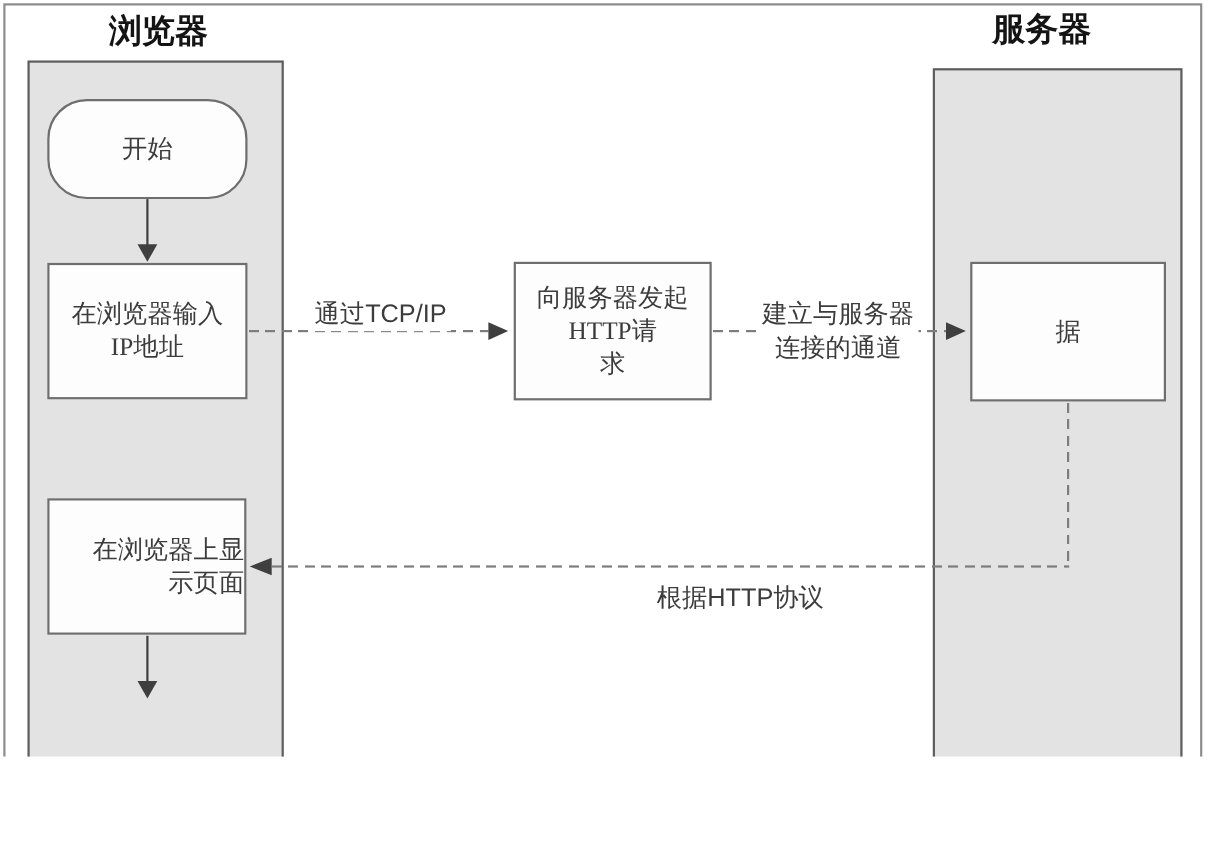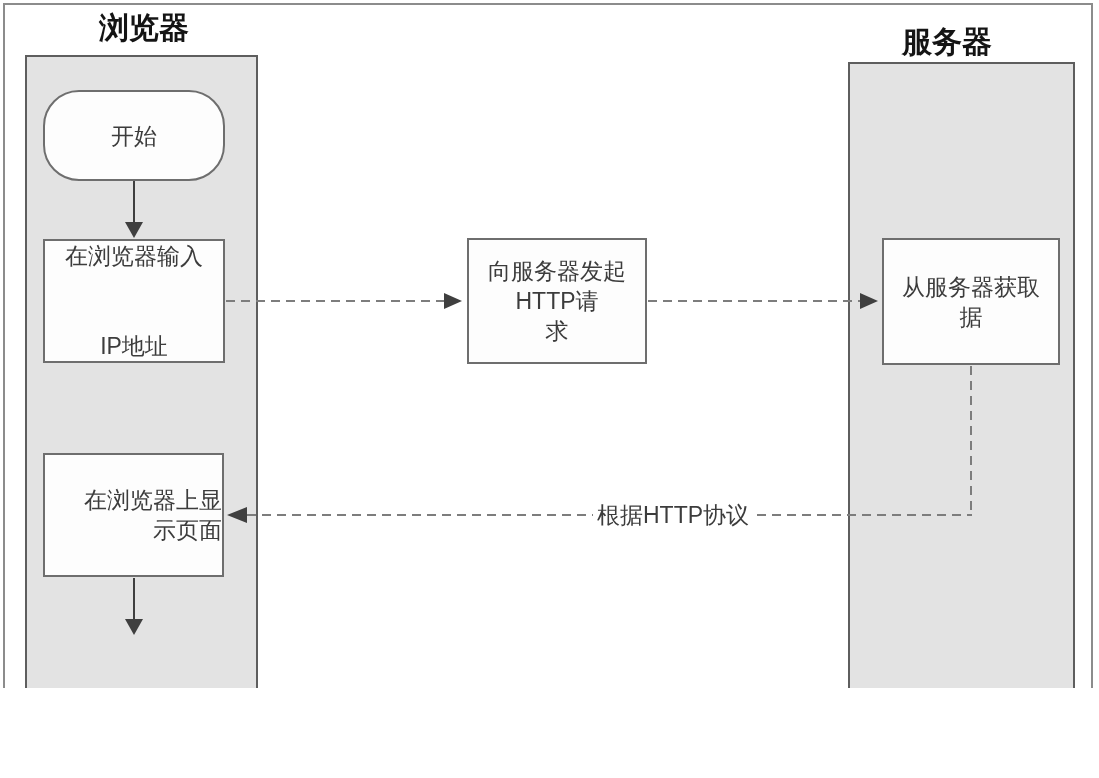--- a/index.html
+++ b/index.html
@@ -23,24 +23,25 @@
     position:absolute;transform:translateX(-50%);
     font-size:30px;font-weight:bold;color:var(--title-text,#141414);
     white-space:nowrap;
   }
   .node{
     position:absolute;background:var(--node-fill,#fdfdfd);
     border:2px solid var(--node-border,#6e6e6e);box-sizing:border-box;
     display:flex;flex-direction:column;align-items:center;justify-content:center;
     font-size:23px;line-height:30px;color:var(--node-text,#3c3c3c);
     text-align:center;
+    font-family:Liberation Serif, serif;
   }
   .node.terminal{border-radius:36px;}
   .n-start{left:43px;top:90px;width:182px;height:91px;}
-  .n-enter-ip{left:43px;top:239px;width:182px;height:124px;justify-content:space-between;}
+  .n-enter-ip{left:43px;top:239px;width:182px;height:124px;}
   .n-send-request{left:467px;top:238px;width:180px;height:126px;}
   .n-fetch-data{left:882px;top:238px;width:178px;height:127px;}
   .n-display-page{left:43px;top:453px;width:181px;height:124px;align-items:flex-end;}
   .n-complete{left:43px;top:637px;width:179px;height:89px;}
   .vline-solid{
     position:absolute;width:2px;background:var(--solid-arrow,#3f3f3f);
   }
   .hdash{
     position:absolute;height:2px;
     background:repeating-linear-gradient(90deg,var(--dashed-arrow,#7d7d7d) 0 9px,transparent 9px 15px);
@@ -60,48 +61,53 @@
   }
   .head-left{
     border-top:8px solid transparent;border-bottom:8px solid transparent;
     border-right:20px solid var(--solid-arrow,#464646);
   }
   .edge-label{
     position:absolute;transform:translateX(-50%);
     font-size:23px;line-height:31px;color:var(--node-text,#424242);
     text-align:center;white-space:nowrap;background:#fff;padding:0 4px;
   }
-  .edge-label.single{height:30px;line-height:30px;}
+  .edge-label.single{height:30px;line-height:30px;margin-top:28px;}
 </style>
 </head>
 <body>
 
 <div id="stage">
 
   <div class="frame"></div>
 
   <div class="lane-title" style="left:144px;top:8px;">浏览器</div>
-  <div class="lane-title" style="left:947px;top:22px;">服务器</div>
+  <div class="lane-title" style="left:947px;top:6px;">服务器</div>
 
   <div class="lane lane-browser"></div>
   <div class="lane lane-server"></div>
 
   <div class="vline-solid" style="left:133px;top:181px;height:42px;"></div>
   <div class="head head-down" style="left:125px;top:222px;"></div>
 
   <div class="vline-solid" style="left:133px;top:578px;height:42px;"></div>
   <div class="head head-down" style="left:125px;top:619px;"></div>
 
   <div class="hdash" style="left:226px;top:300px;width:218px;"></div>
   <div class="head head-right" style="left:444px;top:293px;"></div>
   <div class="edge-label" style="left:346px;top:270px;">
+    <span style="display:block">通过TCP/IP</span>
   </div>
 
   <div class="hdash" style="left:648px;top:300px;width:212px;"></div>
   <div class="head head-right" style="left:860px;top:293px;"></div>
+  <div class="edge-label" style="left:762px;top:270px;">
+    <span style="display:block">建立与服务器</span>
+    <span style="display:block">连接的通道</span>
+  </div>
 
   <div class="vdash" style="left:970px;top:366px;height:149px;"></div>
   <div class="hdash" style="left:247px;top:514px;width:725px;"></div>
   <div class="head head-left" style="left:227px;top:507px;"></div>
   <div class="edge-label single" style="left:673px;top:500px;">
     <span style="display:block">根据HTTP协议</span>
   </div>
 
   <div class="node terminal n-start">
     <span>开始</span>
@@ -112,21 +118,20 @@
     <span>IP地址</span>
   </div>
 
   <div class="node n-send-request">
     <span>向服务器发起</span>
     <span>HTTP请</span>
     <span>求</span>
   </div>
 
   <div class="node n-fetch-data">
-    <span>从服务器获取</span>
     <span>据</span>
   </div>
 
   <div class="node n-display-page">
     <span>在浏览器上显</span>
     <span>示页面</span>
   </div>
 
 
 </div>

